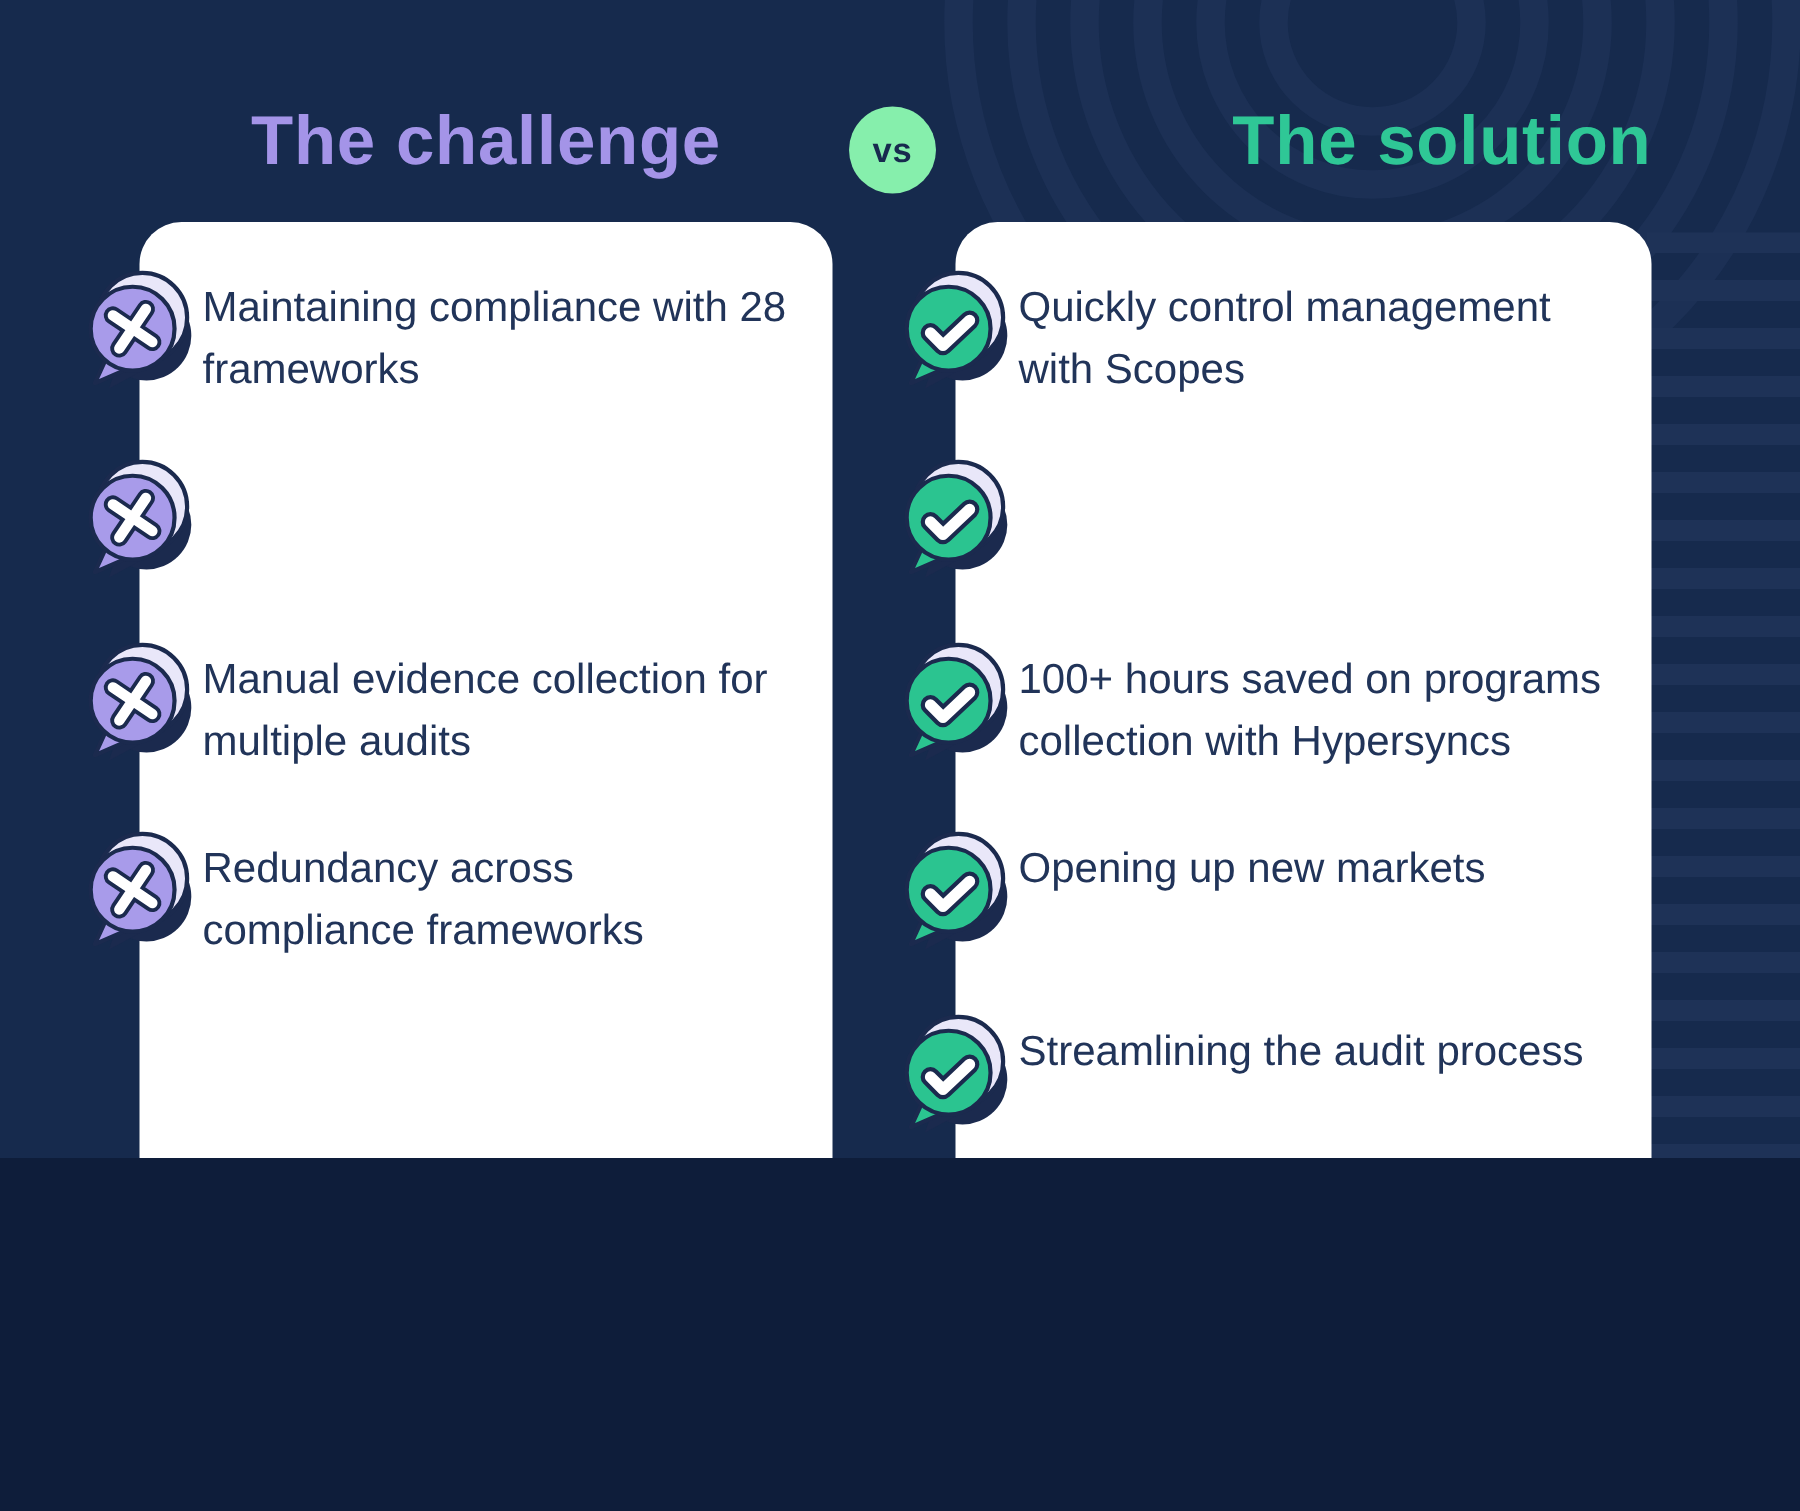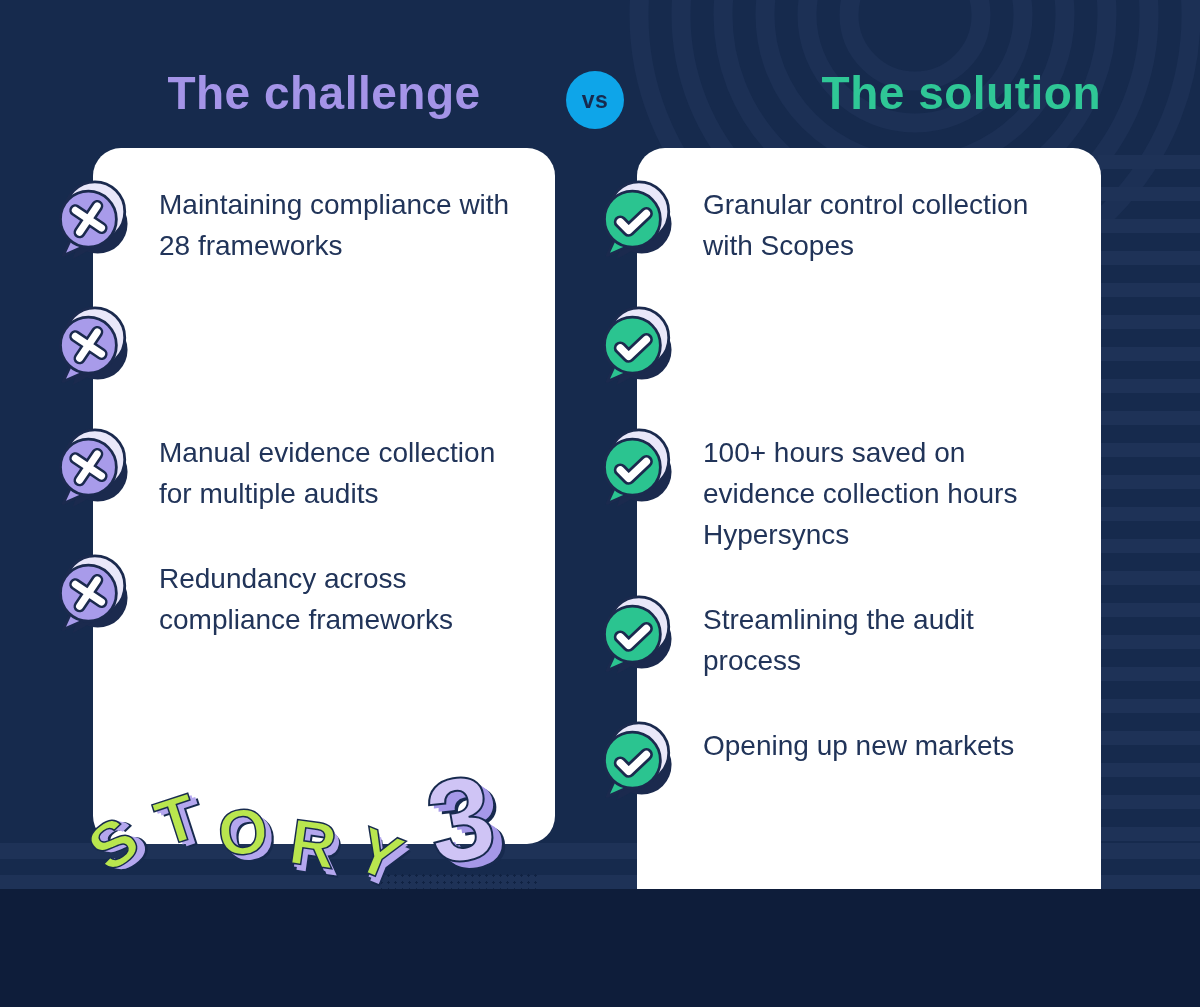--- a/index.html
+++ b/index.html
@@ -1,18 +1,18 @@
 <!DOCTYPE html>
 <html><head>
 <meta charset="utf-8">
 <style>
   html,body{margin:0;padding:0;background:#0e1d3a;}
   .canvas{
     position:relative;
-    width:1200px;height:889px;
+    width:1200px;height:772px;
     background:#162a4d;
     overflow:hidden;
     font-family:"Liberation Sans","DejaVu Sans",sans-serif;
   }
   
   .arcs{position:absolute;left:605px;top:0;width:600px;height:430px;pointer-events:none;}
   .stripes-right{
     position:absolute;left:1098px;top:155px;width:102px;height:700px;
     background:repeating-linear-gradient(180deg,#1e3257 0 14px,rgba(0,0,0,0) 14px 32px);
   }
@@ -27,31 +27,31 @@
   }
   
   .heading{
     position:absolute;top:66px;margin:0;
     font-size:46px;font-weight:600;letter-spacing:.5px;text-align:center;
   }
   .heading.challenge{left:93px;width:462px;color:#a494e8;}
   .heading.solution{left:637px;width:464px;color:#2fc796;}
   .vs-badge{
     position:absolute;left:566px;top:71px;width:58px;height:58px;border-radius:50%;
-    background:#0ea5e9;display:flex;align-items:center;justify-content:center;
+    background:#86efac;display:flex;align-items:center;justify-content:center;
     font-size:23px;font-weight:800;color:#172a4e;letter-spacing:.5px;
   }
   
   .card{
     position:absolute;background:#ffffff;border-radius:28px;
   }
   .card.challenge{left:93px;top:148px;width:462px;height:696px;}
   .card.solution{left:637px;top:148px;width:464px;height:786px;}
   .items{display:flex;flex-direction:column;gap:44px;padding:36px 28px 0 0;}
-  .item{display:flex;align-items:flex-start;gap:24px;}
+  .item{display:flex;align-items:flex-start;}
   .item .bubble{flex:0 0 auto;width:82px;height:82px;margin-left:-40px;margin-top:-4px;}
   .item-text{
     margin:0;font-size:28px;line-height:41px;font-weight:500;color:#213459;
   }
   
   .story-badge{
     position:absolute;left:92px;top:782px;display:flex;align-items:flex-start;
     z-index:5;user-select:none;
   }
   .story-letter{
@@ -160,76 +160,76 @@
     <circle cx="47" cy="47" r="32" fill="#1b2a4e"></circle>
     <path d="M28 62 L20 85 L42 73 Z" fill="#1b2a4e"></path>
     <circle cx="44" cy="34" r="32" fill="#e9e7f9" stroke="#1b2a4e" stroke-width="3"></circle>
     <path d="M21 57 L10 81 L35 70 Z" fill="#2bc490" stroke="#1b2a4e" stroke-width="3" stroke-linejoin="round"></path>
     <circle cx="37" cy="42" r="30" fill="#2bc490" stroke="#1b2a4e" stroke-width="3"></circle>
     <g stroke-linecap="round" stroke-linejoin="round" fill="none">
          <path d="M24 45 L33 54 L52 36" stroke="#1b2a4e" stroke-width="14"></path>
          <path d="M24 45 L33 54 L52 36" stroke="#ffffff" stroke-width="8"></path>
        </g>
   </svg>
-          <p class="item-text">Granular control collection with Scopes</p>
-        </div>
-        <div class="item">
-          <svg class="bubble" viewBox="0 0 86 88">
-    <circle cx="47" cy="47" r="32" fill="#1b2a4e"></circle>
-    <path d="M28 62 L20 85 L42 73 Z" fill="#1b2a4e"></path>
-    <circle cx="44" cy="34" r="32" fill="#e9e7f9" stroke="#1b2a4e" stroke-width="3"></circle>
-    <path d="M21 57 L10 81 L35 70 Z" fill="#2bc490" stroke="#1b2a4e" stroke-width="3" stroke-linejoin="round"></path>
-    <circle cx="37" cy="42" r="30" fill="#2bc490" stroke="#1b2a4e" stroke-width="3"></circle>
-    <g stroke-linecap="round" stroke-linejoin="round" fill="none">
-         <path d="M24 45 L33 54 L52 36" stroke="#1b2a4e" stroke-width="14"></path>
-         <path d="M24 45 L33 54 L52 36" stroke="#ffffff" stroke-width="8"></path>
-       </g>
-  </svg>
-        </div>
-        <div class="item">
-          <svg class="bubble" viewBox="0 0 86 88">
-    <circle cx="47" cy="47" r="32" fill="#1b2a4e"></circle>
-    <path d="M28 62 L20 85 L42 73 Z" fill="#1b2a4e"></path>
-    <circle cx="44" cy="34" r="32" fill="#e9e7f9" stroke="#1b2a4e" stroke-width="3"></circle>
-    <path d="M21 57 L10 81 L35 70 Z" fill="#2bc490" stroke="#1b2a4e" stroke-width="3" stroke-linejoin="round"></path>
-    <circle cx="37" cy="42" r="30" fill="#2bc490" stroke="#1b2a4e" stroke-width="3"></circle>
-    <g stroke-linecap="round" stroke-linejoin="round" fill="none">
-         <path d="M24 45 L33 54 L52 36" stroke="#1b2a4e" stroke-width="14"></path>
-         <path d="M24 45 L33 54 L52 36" stroke="#ffffff" stroke-width="8"></path>
-       </g>
-  </svg>
-          <p class="item-text">100+ hours saved on evidence collection hours Hypersyncs</p>
+          <p class="item-text">Quickly control management with Scopes</p>
+        </div>
+        <div class="item">
+          <svg class="bubble" viewBox="0 0 86 88">
+    <circle cx="47" cy="47" r="32" fill="#1b2a4e"></circle>
+    <path d="M28 62 L20 85 L42 73 Z" fill="#1b2a4e"></path>
+    <circle cx="44" cy="34" r="32" fill="#e9e7f9" stroke="#1b2a4e" stroke-width="3"></circle>
+    <path d="M21 57 L10 81 L35 70 Z" fill="#2bc490" stroke="#1b2a4e" stroke-width="3" stroke-linejoin="round"></path>
+    <circle cx="37" cy="42" r="30" fill="#2bc490" stroke="#1b2a4e" stroke-width="3"></circle>
+    <g stroke-linecap="round" stroke-linejoin="round" fill="none">
+         <path d="M24 45 L33 54 L52 36" stroke="#1b2a4e" stroke-width="14"></path>
+         <path d="M24 45 L33 54 L52 36" stroke="#ffffff" stroke-width="8"></path>
+       </g>
+  </svg>
+        </div>
+        <div class="item">
+          <svg class="bubble" viewBox="0 0 86 88">
+    <circle cx="47" cy="47" r="32" fill="#1b2a4e"></circle>
+    <path d="M28 62 L20 85 L42 73 Z" fill="#1b2a4e"></path>
+    <circle cx="44" cy="34" r="32" fill="#e9e7f9" stroke="#1b2a4e" stroke-width="3"></circle>
+    <path d="M21 57 L10 81 L35 70 Z" fill="#2bc490" stroke="#1b2a4e" stroke-width="3" stroke-linejoin="round"></path>
+    <circle cx="37" cy="42" r="30" fill="#2bc490" stroke="#1b2a4e" stroke-width="3"></circle>
+    <g stroke-linecap="round" stroke-linejoin="round" fill="none">
+         <path d="M24 45 L33 54 L52 36" stroke="#1b2a4e" stroke-width="14"></path>
+         <path d="M24 45 L33 54 L52 36" stroke="#ffffff" stroke-width="8"></path>
+       </g>
+  </svg>
+          <p class="item-text">100+ hours saved on programs collection with Hypersyncs</p>
+        </div>
+        <div class="item">
+          <svg class="bubble" viewBox="0 0 86 88">
+    <circle cx="47" cy="47" r="32" fill="#1b2a4e"></circle>
+    <path d="M28 62 L20 85 L42 73 Z" fill="#1b2a4e"></path>
+    <circle cx="44" cy="34" r="32" fill="#e9e7f9" stroke="#1b2a4e" stroke-width="3"></circle>
+    <path d="M21 57 L10 81 L35 70 Z" fill="#2bc490" stroke="#1b2a4e" stroke-width="3" stroke-linejoin="round"></path>
+    <circle cx="37" cy="42" r="30" fill="#2bc490" stroke="#1b2a4e" stroke-width="3"></circle>
+    <g stroke-linecap="round" stroke-linejoin="round" fill="none">
+         <path d="M24 45 L33 54 L52 36" stroke="#1b2a4e" stroke-width="14"></path>
+         <path d="M24 45 L33 54 L52 36" stroke="#ffffff" stroke-width="8"></path>
+       </g>
+  </svg>
+          <p class="item-text">Opening up new markets</p>
         </div>
         <div class="item">
           <svg class="bubble" viewBox="0 0 86 88">
     <circle cx="47" cy="47" r="32" fill="#1b2a4e"></circle>
     <path d="M28 62 L20 85 L42 73 Z" fill="#1b2a4e"></path>
     <circle cx="44" cy="34" r="32" fill="#e9e7f9" stroke="#1b2a4e" stroke-width="3"></circle>
     <path d="M21 57 L10 81 L35 70 Z" fill="#2bc490" stroke="#1b2a4e" stroke-width="3" stroke-linejoin="round"></path>
     <circle cx="37" cy="42" r="30" fill="#2bc490" stroke="#1b2a4e" stroke-width="3"></circle>
     <g stroke-linecap="round" stroke-linejoin="round" fill="none">
          <path d="M24 45 L33 54 L52 36" stroke="#1b2a4e" stroke-width="14"></path>
          <path d="M24 45 L33 54 L52 36" stroke="#ffffff" stroke-width="8"></path>
        </g>
   </svg>
           <p class="item-text">Streamlining the audit process</p>
-        </div>
-        <div class="item">
-          <svg class="bubble" viewBox="0 0 86 88">
-    <circle cx="47" cy="47" r="32" fill="#1b2a4e"></circle>
-    <path d="M28 62 L20 85 L42 73 Z" fill="#1b2a4e"></path>
-    <circle cx="44" cy="34" r="32" fill="#e9e7f9" stroke="#1b2a4e" stroke-width="3"></circle>
-    <path d="M21 57 L10 81 L35 70 Z" fill="#2bc490" stroke="#1b2a4e" stroke-width="3" stroke-linejoin="round"></path>
-    <circle cx="37" cy="42" r="30" fill="#2bc490" stroke="#1b2a4e" stroke-width="3"></circle>
-    <g stroke-linecap="round" stroke-linejoin="round" fill="none">
-         <path d="M24 45 L33 54 L52 36" stroke="#1b2a4e" stroke-width="14"></path>
-         <path d="M24 45 L33 54 L52 36" stroke="#ffffff" stroke-width="8"></path>
-       </g>
-  </svg>
-          <p class="item-text">Opening up new markets</p>
         </div>
       </div>
   </section>
 
   <div class="story-badge" id="story-badge">
       <span class="story-letter" style="transform: translateY(30px) rotate(-36deg);">S</span>
       <span class="story-letter" style="transform: translateY(6px) rotate(-18deg);">T</span>
       <span class="story-letter" style="transform: translateY(18px) rotate(-6deg);">O</span>
       <span class="story-letter" style="transform: translateY(30px) rotate(8deg);">R</span>
       <span class="story-letter" style="transform: translateY(40px) rotate(22deg);">Y</span>

